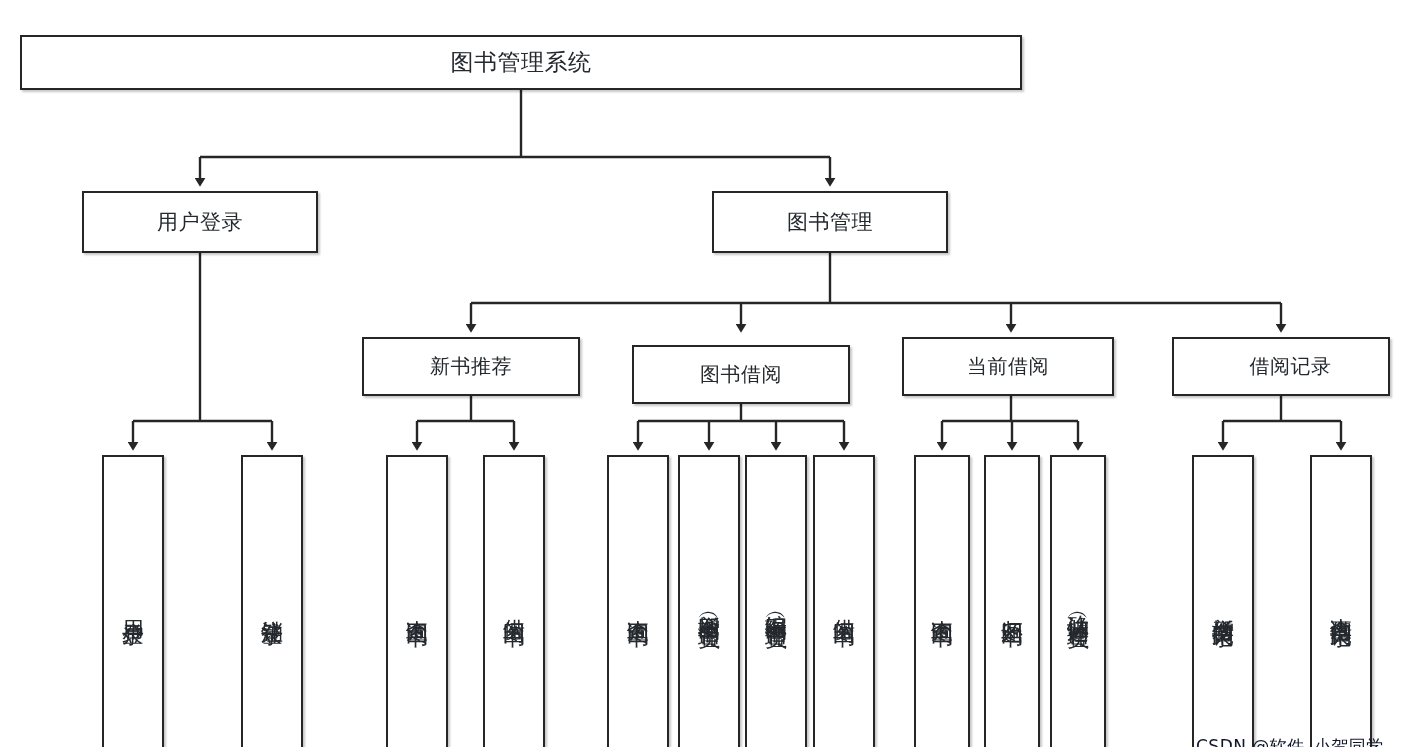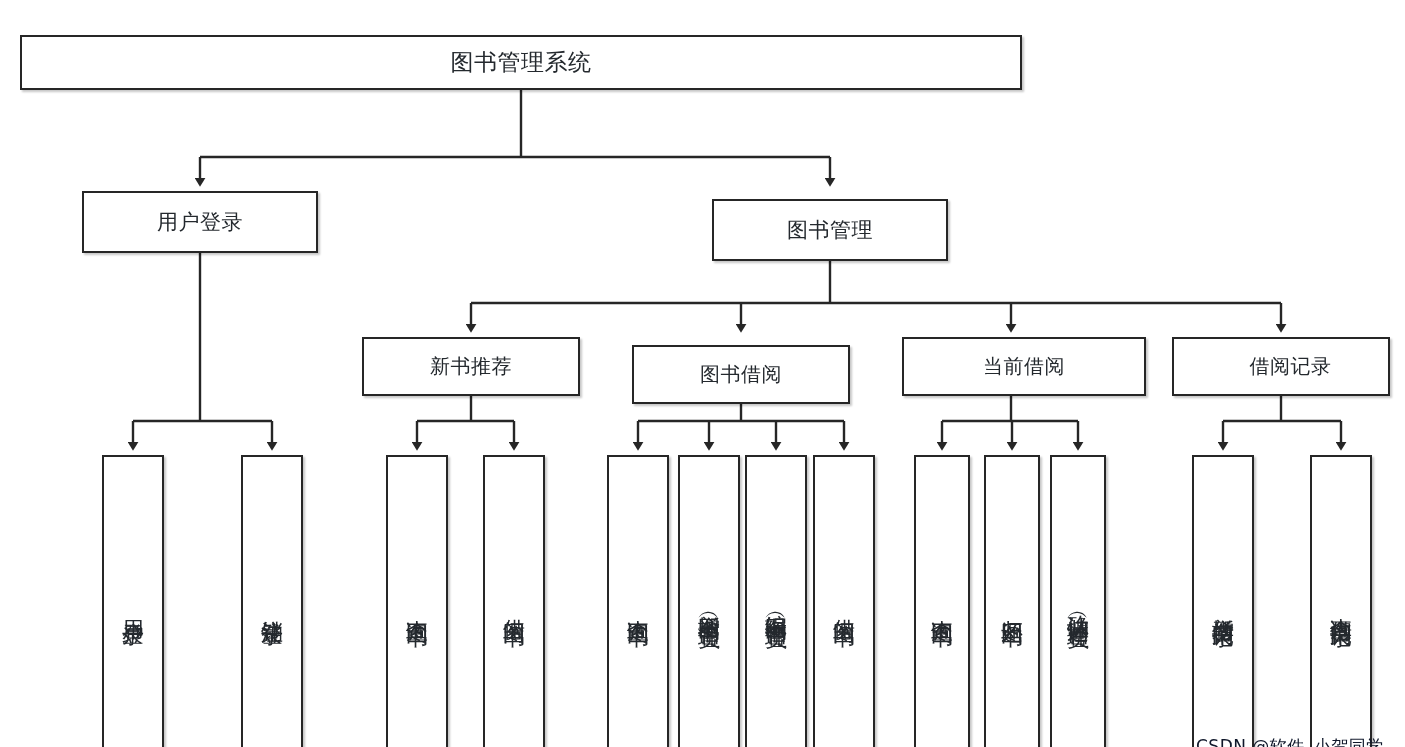--- a/index.html
+++ b/index.html
@@ -115,30 +115,30 @@
       </g>
   </svg>
 
   <div id="node-layer">
       <div class="node-box level-0" style="left: 20px; top: 14px; width: 1002px; height: 55px;">
         <span class="label">图书管理系统</span>
       </div>
       <div class="node-box level-1" style="left: 82px; top: 170px; width: 236px; height: 62px;">
         <span class="label">用户登录</span>
       </div>
-      <div class="node-box level-1" style="left: 712px; top: 178px; width: 236px; height: 62px;">
+      <div class="node-box level-1" style="left: 712px; top: 170px; width: 236px; height: 62px;">
         <span class="label">图书管理</span>
       </div>
       <div class="node-box level-2" style="left: 362px; top: 316px; width: 218px; height: 59px;">
         <span class="label">新书推荐</span>
       </div>
       <div class="node-box level-2" style="left: 632px; top: 324px; width: 218px; height: 59px;">
         <span class="label">图书借阅</span>
       </div>
-      <div class="node-box level-2" style="left: 902px; top: 316px; width: 244px; height: 59px;">
+      <div class="node-box level-2" style="left: 902px; top: 316px; width: 212px; height: 59px;">
         <span class="label">当前借阅</span>
       </div>
       <div class="node-box level-2" style="left: 1172px; top: 316px; width: 218px; height: 59px; padding-left: 19px;">
         <span class="label">借阅记录</span>
       </div>
       <div class="node-box level-3 leaf-box" style="left: 102px; top: 434px; width: 62px; height: 301px;">
         <span class="label">用户登录</span>
       </div>
       <div class="node-box level-3 leaf-box" style="left: 241px; top: 434px; width: 62px; height: 301px;">
         <span class="label">注销登录</span>

